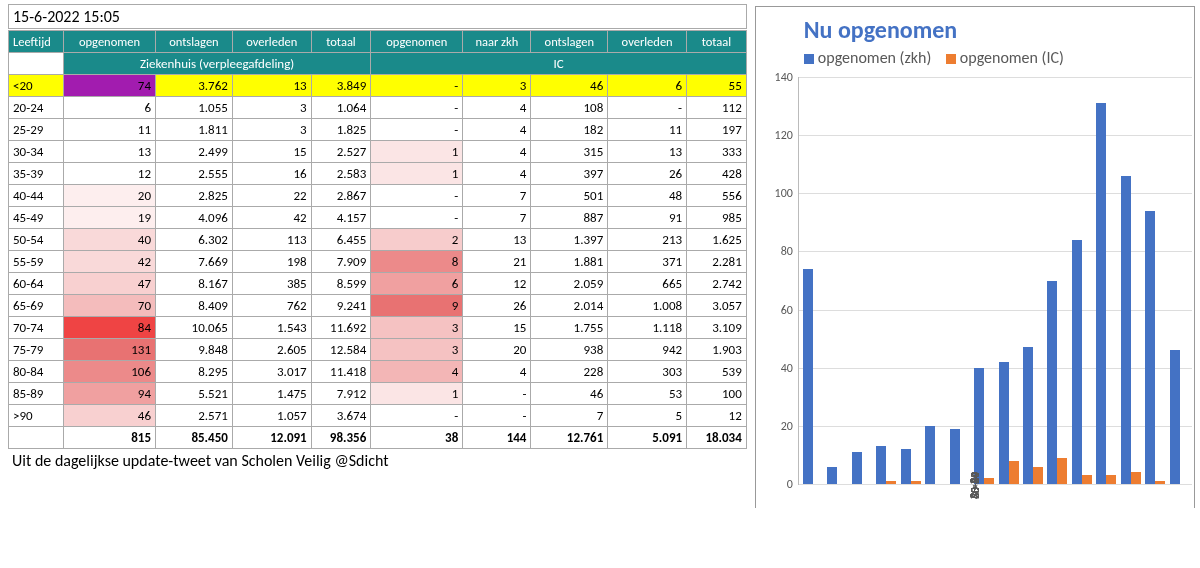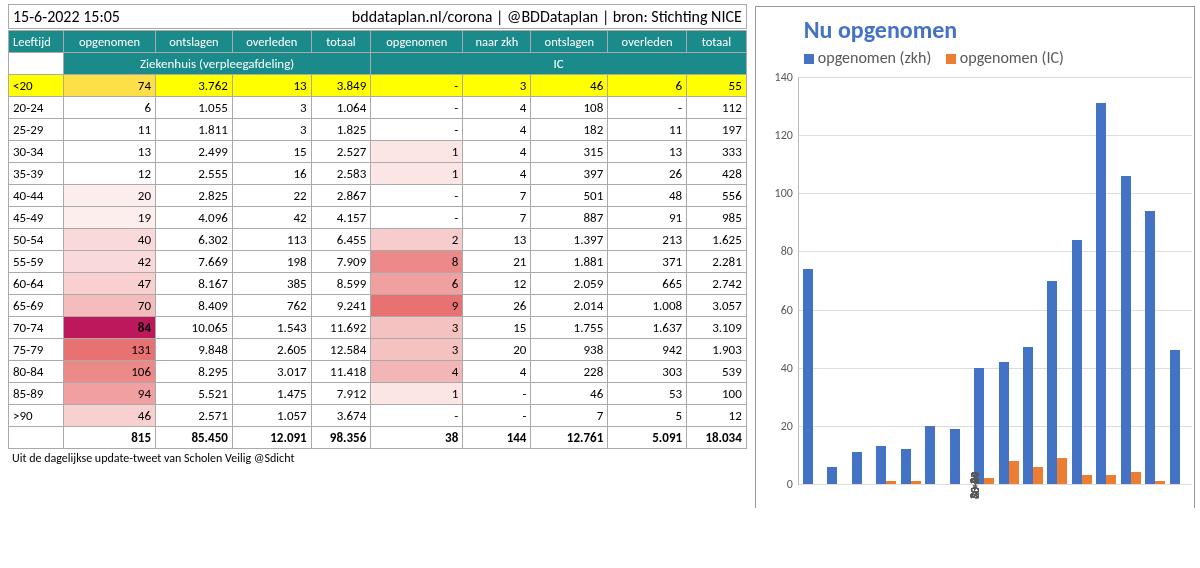--- a/index.html
+++ b/index.html
@@ -6,21 +6,21 @@
   .wrap{width:1200px;height:508px;display:flex;box-sizing:border-box}
   .left{width:745px;padding:4px 2px 0 8px}
   .right{width:455px;padding:6px 0 0 0}
   .topbar{font-size:16px;padding:2px 4px;border:1px solid #aaa;display:flex;justify-content:space-between}
   table{border-collapse:collapse;width:100%;margin-top:1px}
   th,td{border:1px solid #aaa;padding:1px 4px;height:22px;text-align:right;box-sizing:border-box}
   th{background:#1a8a8a;color:#fff;font-weight:normal;text-align:center}
   th.sub{background:#1a8a8a;font-size:12.5px;color:#fff}
   td.age{text-align:left;font-weight:normal;width:55px}
   tr.total td{font-weight:bold}
-  .footer{font-size:12px;padding:2px 4px}
+  .footer{font-size:16px;padding:2px 4px}
   .chart{width:440px;height:540px;border:1px solid #999;margin-left:6px;position:relative;box-sizing:border-box}
   .chart-title{color:#4472c4;font-size:24px;font-weight:bold;padding:8px 0 4px 48px}
   .legend{padding-left:48px;font-size:16px;color:#595959}
   .legend .sw{display:inline-block;width:10px;height:10px;margin-right:4px;vertical-align:middle}
   .plot{position:absolute;left:42px;top:70px;right:2px;bottom:60px;border-left:1px solid #bbb;border-bottom:1px solid #bbb}
   .grid{position:absolute;left:0;right:0;border-top:1px solid #ddd}
   .ytick{position:absolute;left:-34px;width:28px;text-align:right;font-size:12px;color:#595959;transform:translateY(-50%)}
   .bars{position:absolute;left:0;right:0;bottom:0;top:0;display:flex;align-items:flex-end;padding-left:2px}
   .bargroup{flex:1;display:flex;align-items:flex-end;justify-content:center;height:100%}
   .bar{width:10px}
@@ -28,21 +28,20 @@
   .bar.ic{background:#ed7d31}
   .xlab{position:absolute;bottom:-57px;left:50%;transform:translateX(-50%) rotate(-90deg);transform-origin:top left;font-size:11.5px;color:#595959;white-space:nowrap;width:55px;text-align:right}
 </style>
 </head>
 <body>
 
 <div class="wrap">
   <div class="left">
     <div class="topbar">
       <span>15-6-2022 15:05</span>
-      <span>bddataplan.nl/corona | @BDDataplan | bron: Stichting NICE</span>
     </div>
     <table>
       <thead>
         <tr id="subhead">
             <th class="sub" style="text-align:left">Leeftijd</th>
             <th class="sub">opgenomen</th>
             <th class="sub">ontslagen</th>
             <th class="sub">overleden</th>
             <th class="sub">totaal</th>
             <th class="sub">opgenomen</th>
@@ -53,21 +52,21 @@
           </tr>
         <tr>
           <th class="sub" style="background:#fff"></th>
           <th colspan="4">Ziekenhuis (verpleegafdeling)</th>
           <th colspan="5">IC</th>
         </tr>
       </thead>
       <tbody id="tbody">
           <tr>
             <td class="age" style="background:#ffff00;">&lt;20</td>
-            <td style="background:#fde047;text-align:right;">74</td>
+            <td style="background:#a21caf;text-align:right;">74</td>
             <td style="background:#ffff00;">3.762</td>
             <td style="background:#ffff00;">13</td>
             <td style="background:#ffff00;">3.849</td>
             <td style="background:#ffff00;">-</td>
             <td style="background:#ffff00;">3</td>
             <td style="background:#ffff00;">46</td>
             <td style="background:#ffff00;">6</td>
             <td style="background:#ffff00;">55</td>
           </tr>
           <tr>
@@ -185,28 +184,28 @@
             <td style="">762</td>
             <td style="">9.241</td>
             <td style="background:#e87272;">9</td>
             <td style="">26</td>
             <td style="">2.014</td>
             <td style="">1.008</td>
             <td style="">3.057</td>
           </tr>
           <tr>
             <td class="age" style="">70-74</td>
-            <td style="background:#be185d;font-weight:bold;">84</td>
+            <td style="background:#ef4444;">84</td>
             <td style="">10.065</td>
             <td style="">1.543</td>
             <td style="">11.692</td>
             <td style="background:#f5c2c2;">3</td>
             <td style="">15</td>
             <td style="">1.755</td>
-            <td style="">1.637</td>
+            <td style="">1.118</td>
             <td style="">3.109</td>
           </tr>
           <tr>
             <td class="age" style="">75-79</td>
             <td style="background:#e87272;">131</td>
             <td style="">9.848</td>
             <td style="">2.605</td>
             <td style="">12.584</td>
             <td style="background:#f5c2c2;">3</td>
             <td style="">20</td>

